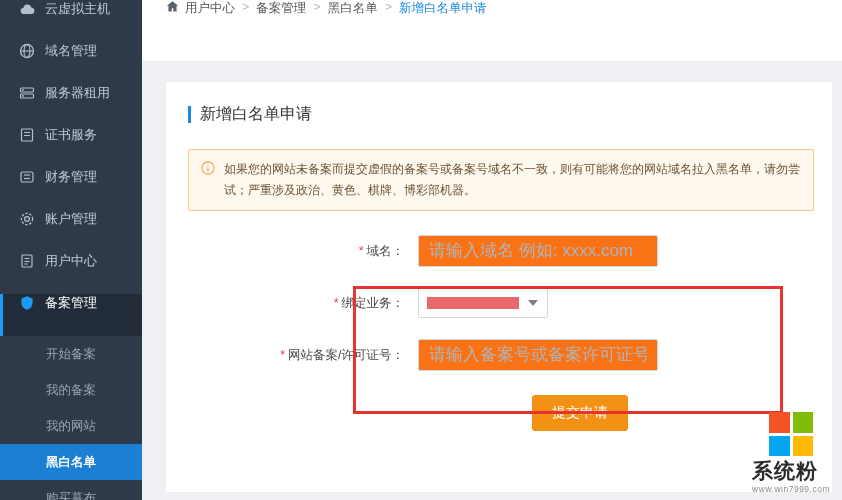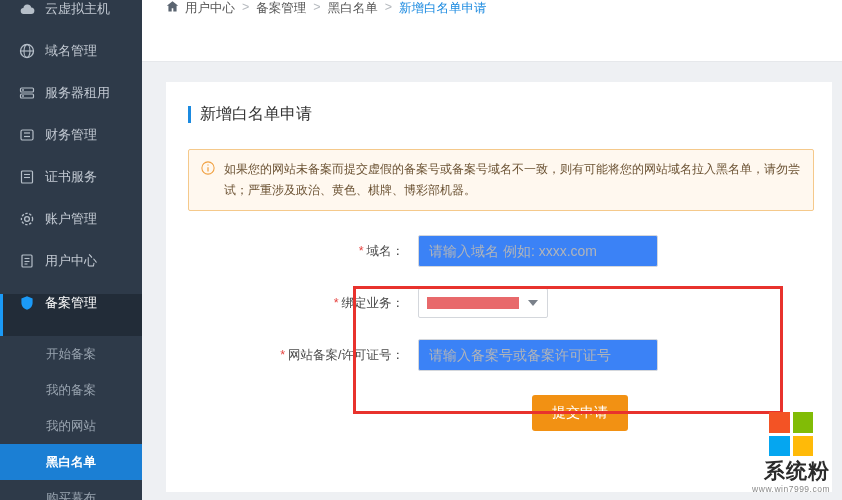--- a/index.html
+++ b/index.html
@@ -152,25 +152,25 @@
     box-sizing: border-box;
   }
   .req { color: #e64340; margin-right: 3px; }
   .text-input {
     width: 240px;
     height: 32px;
     border: 1px solid #d4d7dc;
     border-radius: 2px;
     padding: 0 10px;
     box-sizing: border-box;
-    font-size: 14px;
+    font-size: 17px;
     color: #333;
     font-family: "Liberation Sans", sans-serif;
     outline: none;
-    background: #3b82f6;
+    background: #f97316;
   }
   .text-input::placeholder { color: #b0b4ba; }
   .select-box {
     width: 130px;
     height: 30px;
     border: 1px solid #d4d7dc;
     border-radius: 2px;
     position: relative;
     background: #fff;
     display: flex;
@@ -218,21 +218,21 @@
     border-radius: 3px;
     font-size: 14px;
     font-family: "Liberation Sans", sans-serif;
     cursor: pointer;
   }
   
   .watermark {
     position: absolute;
     right: 12px;
     bottom: 6px;
-    text-align: right;
+    text-align: left;
     z-index: 10;
   }
   .wm-logo {
     width: 44px;
     height: 44px;
     margin: 0 auto 4px auto;
     display: grid;
     grid-template-columns: 1fr 1fr;
     grid-template-rows: 1fr 1fr;
     gap: 3px;
@@ -287,37 +287,37 @@
             <circle cx="4" cy="5" r=".9" fill="currentColor"></circle>
             <circle cx="4" cy="11" r=".9" fill="currentColor"></circle>
           </svg>
       </span>
       <span>服务器租用</span>
     </div>
 
     <div class="nav-item">
       <span class="ico">
         <svg width="16" height="16" viewBox="0 0 16 16">
+            <rect x="2.5" y="2" width="11" height="12" rx="1" fill="none" stroke="currentColor" stroke-width="1.2"></rect>
+            <line x1="5" y1="5.5" x2="11" y2="5.5" stroke="currentColor" stroke-width="1.1"></line>
+            <line x1="5" y1="8.5" x2="11" y2="8.5" stroke="currentColor" stroke-width="1.1"></line>
+          </svg>
+      </span>
+      <span>证书服务</span>
+    </div>
+
+    <div class="nav-item">
+      <span class="ico">
+        <svg width="16" height="16" viewBox="0 0 16 16">
             <rect x="2" y="3" width="12" height="10" rx="1.5" fill="none" stroke="currentColor" stroke-width="1.2"></rect>
             <line x1="5" y1="6" x2="11" y2="6" stroke="currentColor" stroke-width="1.2"></line>
             <line x1="5" y1="9.5" x2="11" y2="9.5" stroke="currentColor" stroke-width="1.2"></line>
           </svg>
       </span>
       <span>财务管理</span>
-    </div>
-
-    <div class="nav-item">
-      <span class="ico">
-        <svg width="16" height="16" viewBox="0 0 16 16">
-            <rect x="2.5" y="2" width="11" height="12" rx="1" fill="none" stroke="currentColor" stroke-width="1.2"></rect>
-            <line x1="5" y1="5.5" x2="11" y2="5.5" stroke="currentColor" stroke-width="1.1"></line>
-            <line x1="5" y1="8.5" x2="11" y2="8.5" stroke="currentColor" stroke-width="1.1"></line>
-          </svg>
-      </span>
-      <span>证书服务</span>
     </div>
 
     <div class="nav-item">
       <span class="ico">
         <svg width="16" height="16" viewBox="0 0 16 16">
             <circle cx="8" cy="8" r="2.4" fill="none" stroke="currentColor" stroke-width="1.3"></circle>
             <circle cx="8" cy="8" r="5.6" fill="none" stroke="currentColor" stroke-width="1.3" stroke-dasharray="2.4 1.6"></circle>
           </svg>
       </span>
       <span>账户管理</span>

